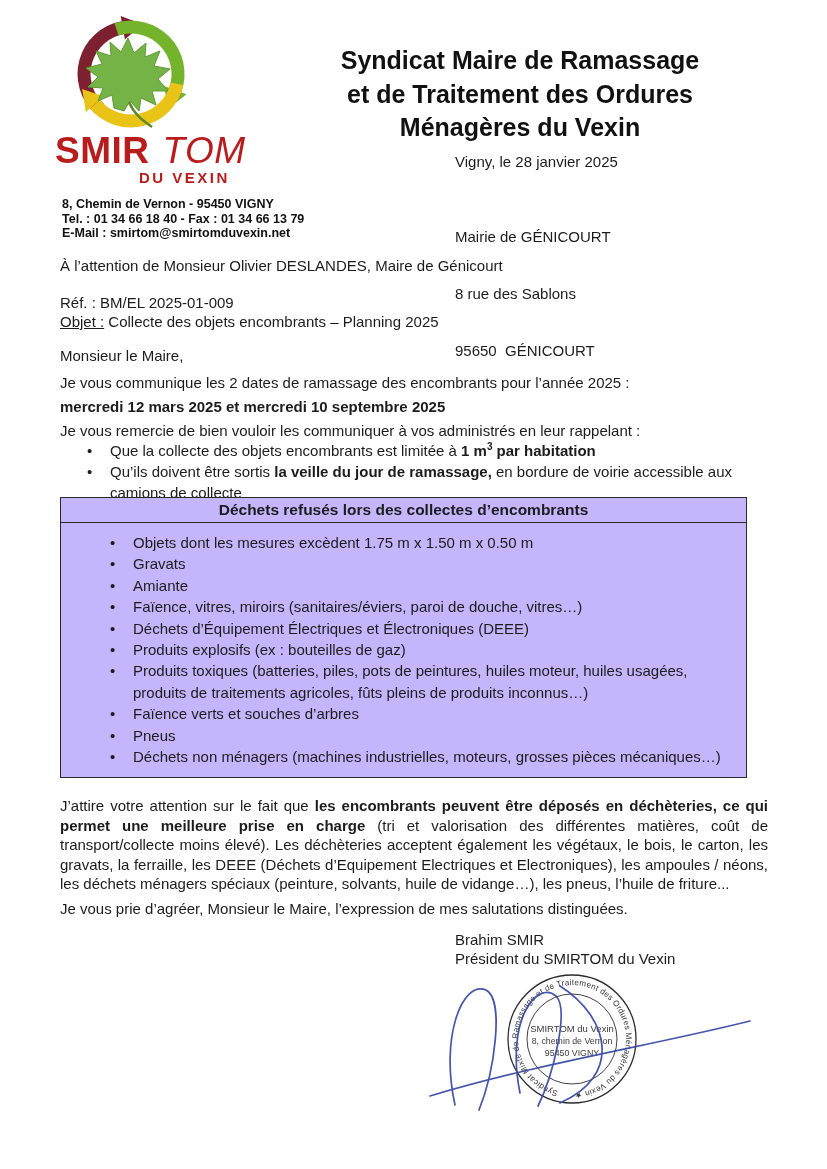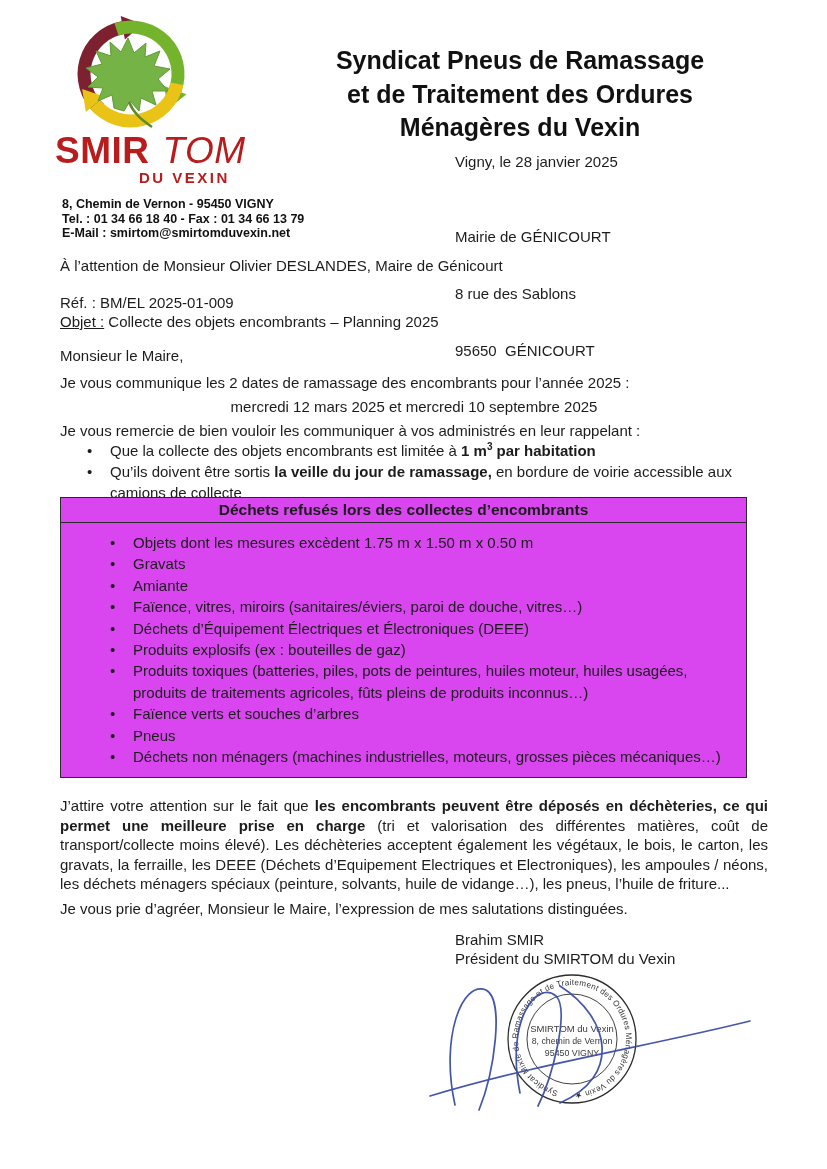--- a/index.html
+++ b/index.html
@@ -25,28 +25,28 @@
   .body-col { left:60px; top:256px; width:708px; font-size:15px; line-height:19px; }
   .b { font-weight:700; }
   .u { text-decoration:underline; }
   sup { font-size:10px; line-height:0; }
 
   .attention  { top:0; }
   .ref-line   { top:37px; }
   .objet-line { top:56px; }
   .salutation { top:90px;text-align:right; }
   .intro      { top:117px; }
-  .dates-line { top:141px; width:100%; text-align:center; font-weight:400; }
+  .dates-line { top:141px; width:100%; text-align:left; font-weight:700; }
   .reminder   { top:165px; }
 
   .ul-plain { top:184px; width:708px; }
   .li { position:relative; padding-left:50px; line-height:21px; }
   .li::before { content:"•"; position:absolute; left:27px; top:0; }
 
-  .refused-box { top:241px; width:685px; border:1px solid #2a2a2a; background:#d946ef; }
+  .refused-box { top:241px; width:685px; border:1px solid #2a2a2a; background:#c4b5fd; }
   .refused-title { text-align:center; font-weight:700; font-size:15.5px; padding:2px 0 3px; border-bottom:1px solid #2a2a2a; }
   .refused-list { padding:9px 10px 10px 0; }
   .refused-list .li { padding-left:72px; line-height:21.4px; }
   .refused-list .li::before { left:49px; }
 
   .closing-para { top:540px; width:708px; text-align:justify; line-height:19.5px; }
   .valediction  { top:643px; }
   .signer       { top:674px; left:395px; line-height:19px; }
 
   .stamp-wrap { top:712px; left:360px; width:400px; height:158px; }
@@ -78,21 +78,21 @@
   </div>
   <div class="abs duvexin">DU VEXIN</div>
 
   <div class="abs org-address">
     <div>8, Chemin de Vernon - 95450 VIGNY</div>
     <div>Tel. : 01 34 66 18 40 - Fax : 01 34 66 13 79</div>
     <div>E-Mail : smirtom@smirtomduvexin.net</div>
   </div>
 
   <div class="abs doc-title">
-    <div>Syndicat Pneus de Ramassage</div>
+    <div>Syndicat Maire de Ramassage</div>
     <div>et de Traitement des Ordures</div>
     <div>Ménagères du Vexin</div>
   </div>
 
   <div class="abs dateline">Vigny, le 28 janvier 2025</div>
 
   <div class="abs recipient">
     <div>Mairie de GÉNICOURT</div>
     <div>8 rue des Sablons</div>
     <div>95650  GÉNICOURT</div>

